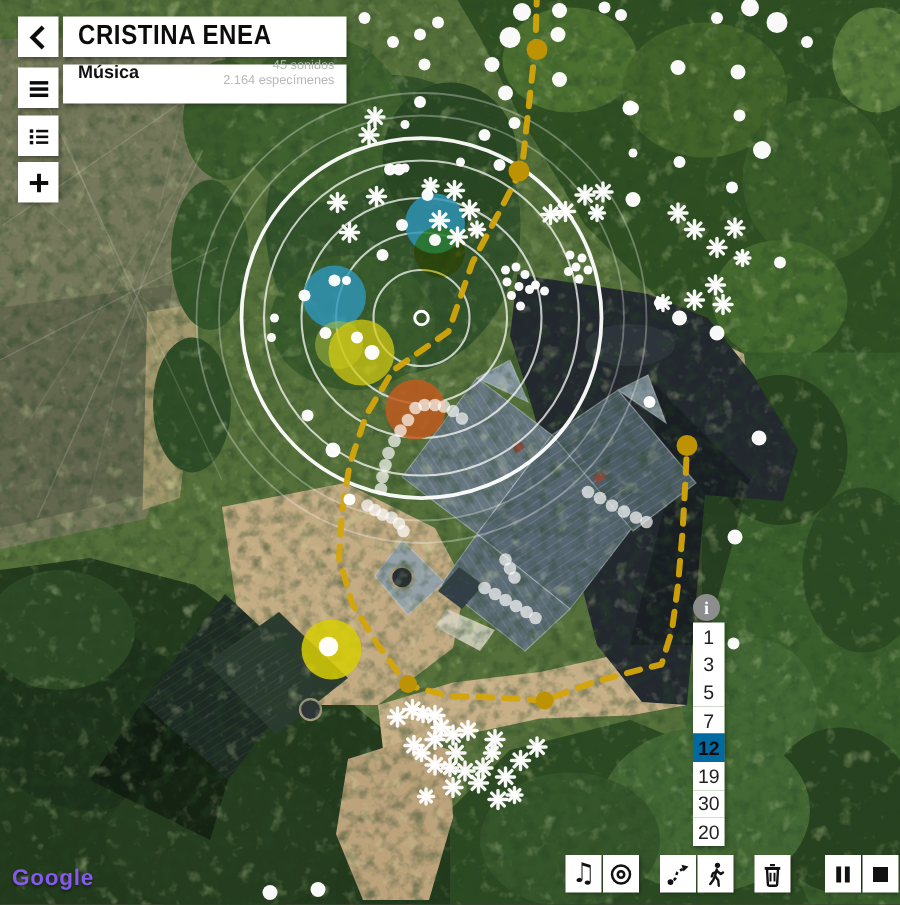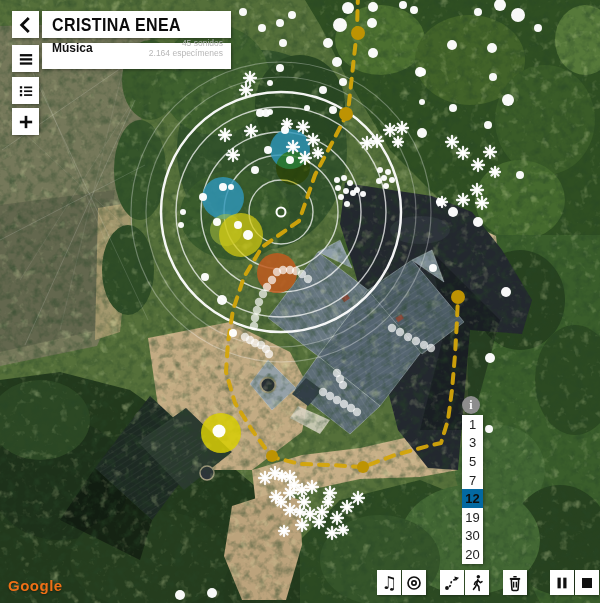--- a/index.html
+++ b/index.html
@@ -32,21 +32,21 @@
   .scale-cell{width:21px;height:18.6px;background:#fff;display:flex;align-items:center;
               justify-content:center;font-size:13px;color:#222;cursor:pointer;}
   .scale-cell.sel{background:#0369a1;color:#0e0e0e;font-weight:bold;}
 
   
   .tbtn{position:absolute;top:570px;width:24px;height:25px;background:#fff;cursor:pointer;
         display:flex;align-items:center;justify-content:center;box-shadow:1px 1px 2px rgba(0,0,0,.35);}
   .tbtn svg{width:20px;height:20px;display:block;}
   .tbtn .glyph{font-size:18px;line-height:1;color:#111;font-family:"DejaVu Sans",sans-serif;}
 
-  #google{position:absolute;left:8px;top:577px;color:#f97316;font-size:15px;font-weight:bold;
+  #google{position:absolute;left:8px;top:577px;color:#8b5cf6;font-size:15px;font-weight:bold;
           letter-spacing:.5px;opacity:.95;text-shadow:0 1px 2px rgba(0,0,0,.45);}
 </style>
 </head>
 <body>
 
 <div id="stage">
 
   <svg id="bg" class="layer" width="600" height="603" viewBox="0 0 600 603">
     <defs>
       <filter id="nzd" x="0" y="0" width="100%" height="100%">

